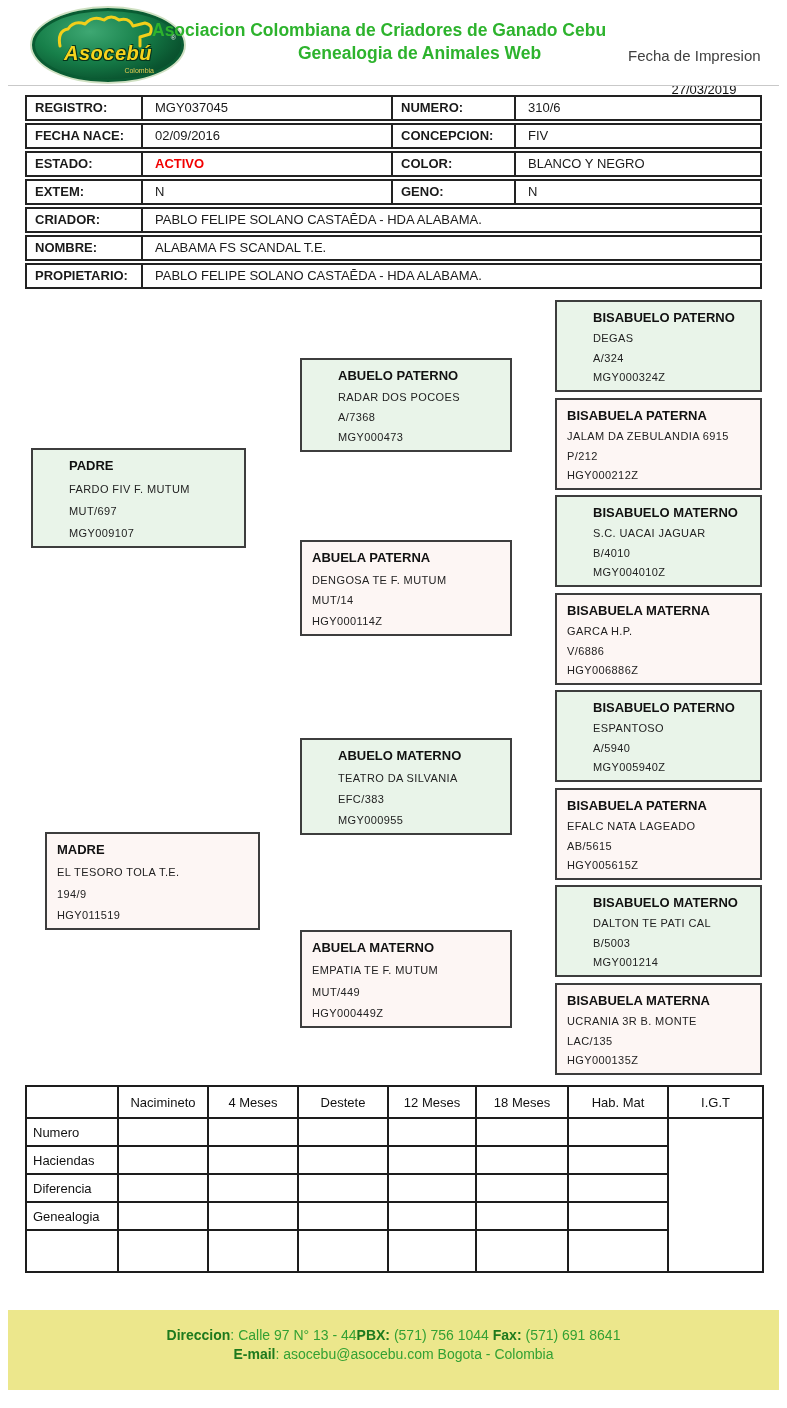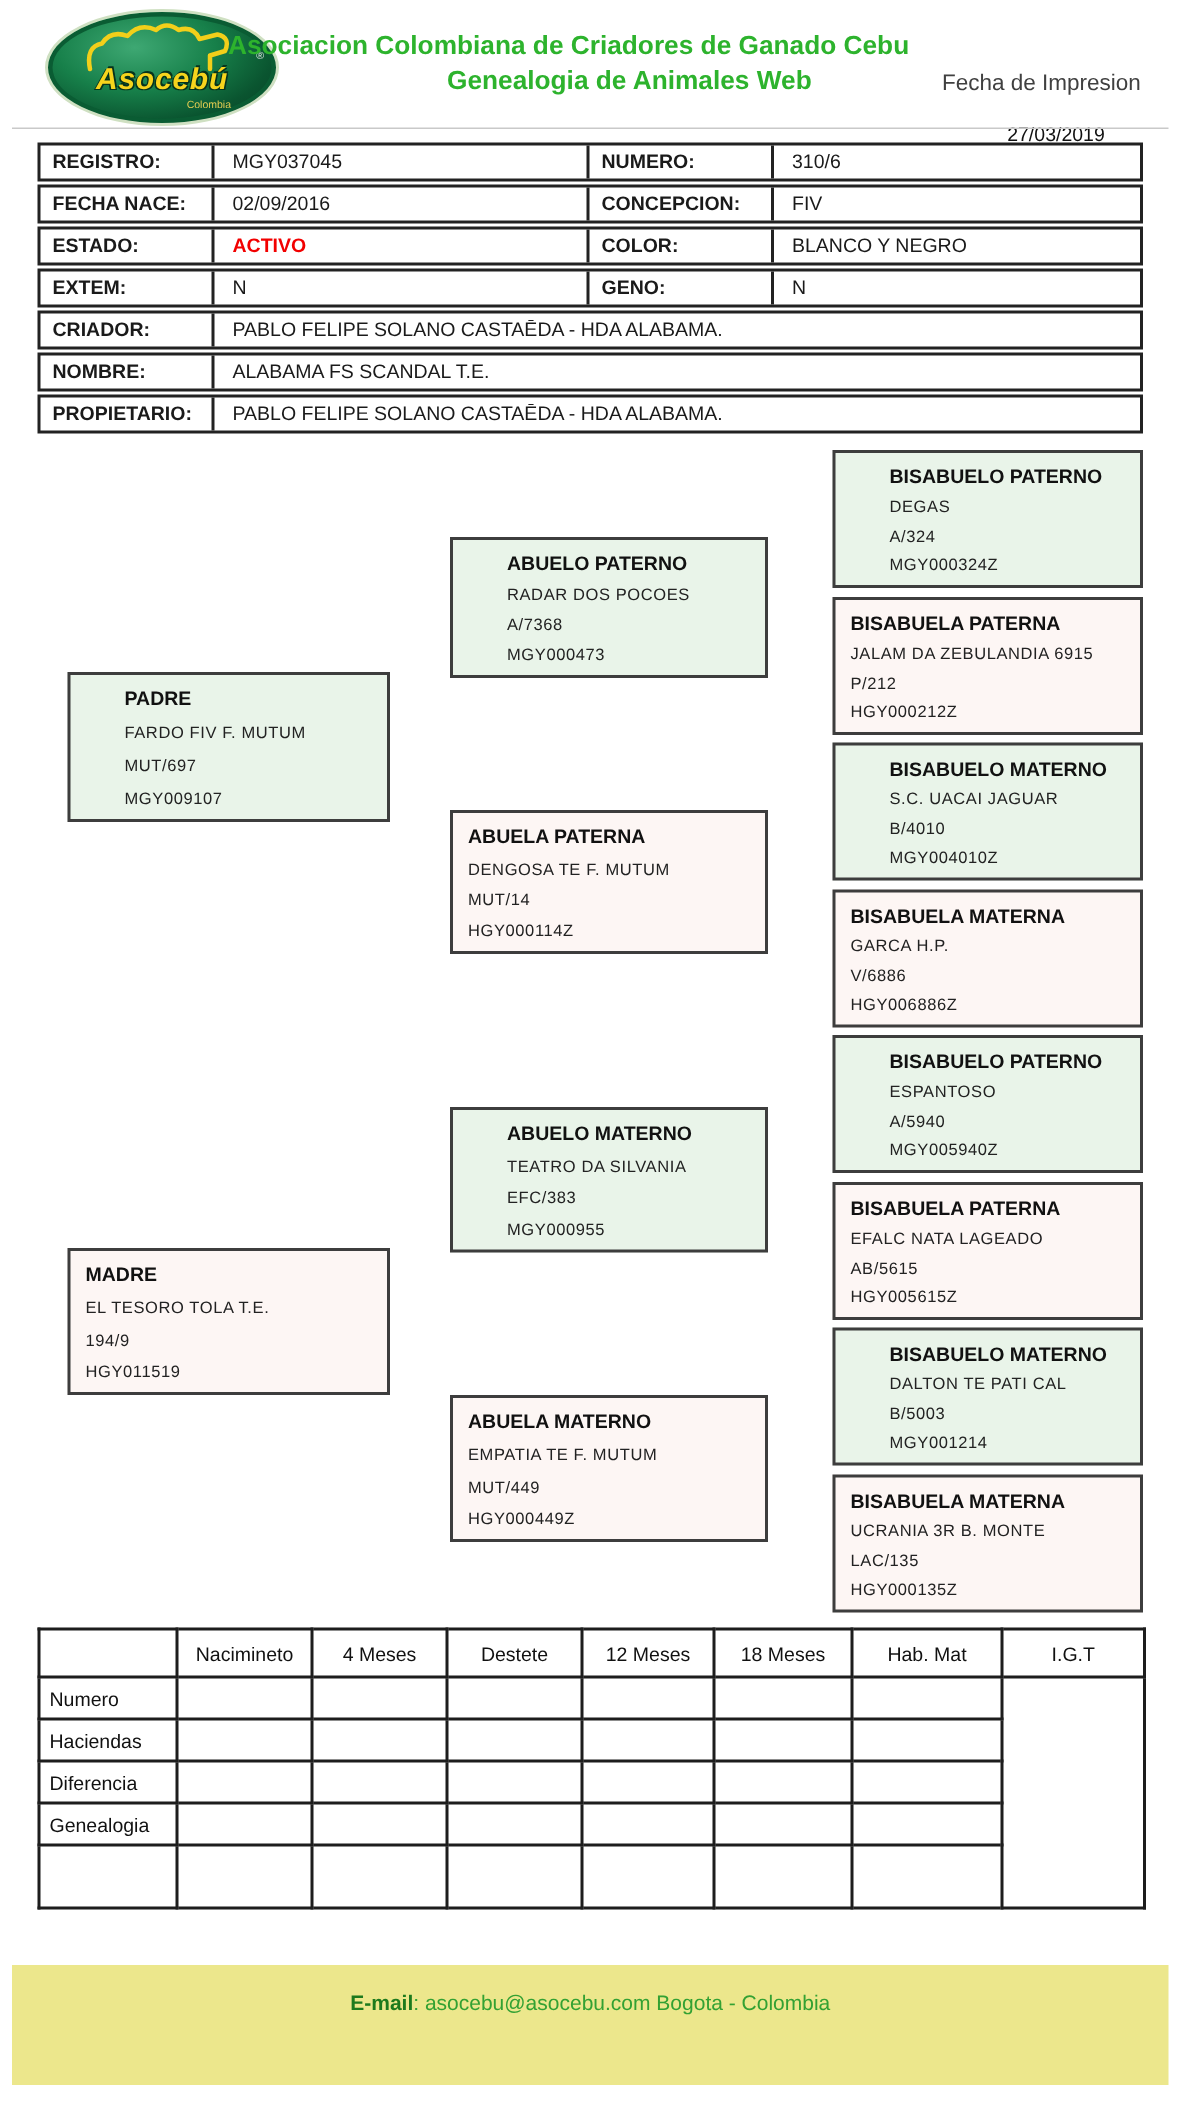--- a/index.html
+++ b/index.html
@@ -112,21 +112,21 @@
       <div class="icell ivalue w-full">ALABAMA FS SCANDAL T.E.</div>
     </div>
     <div class="irow">
       <div class="icell ilabel w-l1">PROPIETARIO:</div>
       <div class="icell ivalue w-full">PABLO FELIPE SOLANO CASTAĒDA - HDA ALABAMA.</div>
     </div>
   </div>
 
   <div>
 
-    <div class="pbox male" style="left:45px; top:448px; width:215px; height:100px;">
+    <div class="pbox male" style="left:31px; top:448px; width:215px; height:100px;">
       <div class="t">PADRE</div>
       <div class="l">FARDO FIV F. MUTUM</div>
       <div class="l">MUT/697</div>
       <div class="l">MGY009107</div>
     </div>
 
     <div class="pbox female" style="left:45px; top:832px; width:215px; height:98px;">
       <div class="t">MADRE</div>
       <div class="l">EL TESORO TOLA T.E.</div>
       <div class="l">194/9</div>
@@ -286,16 +286,17 @@
         <td class="dc last"></td>
         <td class="dc last"></td>
         <td class="dc last"></td>
         <td class="dc last"></td>
       </tr>
     </tbody>
       </table>
   </div>
 
   <div class="footer">
+    <div class="f-line"><span class="f-label">Direccion</span><span class="f-value">: Calle 97 N°  13 - 44</span><span class="f-label">PBX:</span><span class="f-value"> (571) 756 1044 </span><span class="f-label">Fax:</span><span class="f-value"> (571) 691 8641</span></div>
     <div class="f-line"><span class="f-label">E-mail</span><span class="f-value">: asocebu@asocebu.com Bogota - Colombia</span></div>
   </div>
 
 </div>
 
 </body></html>

